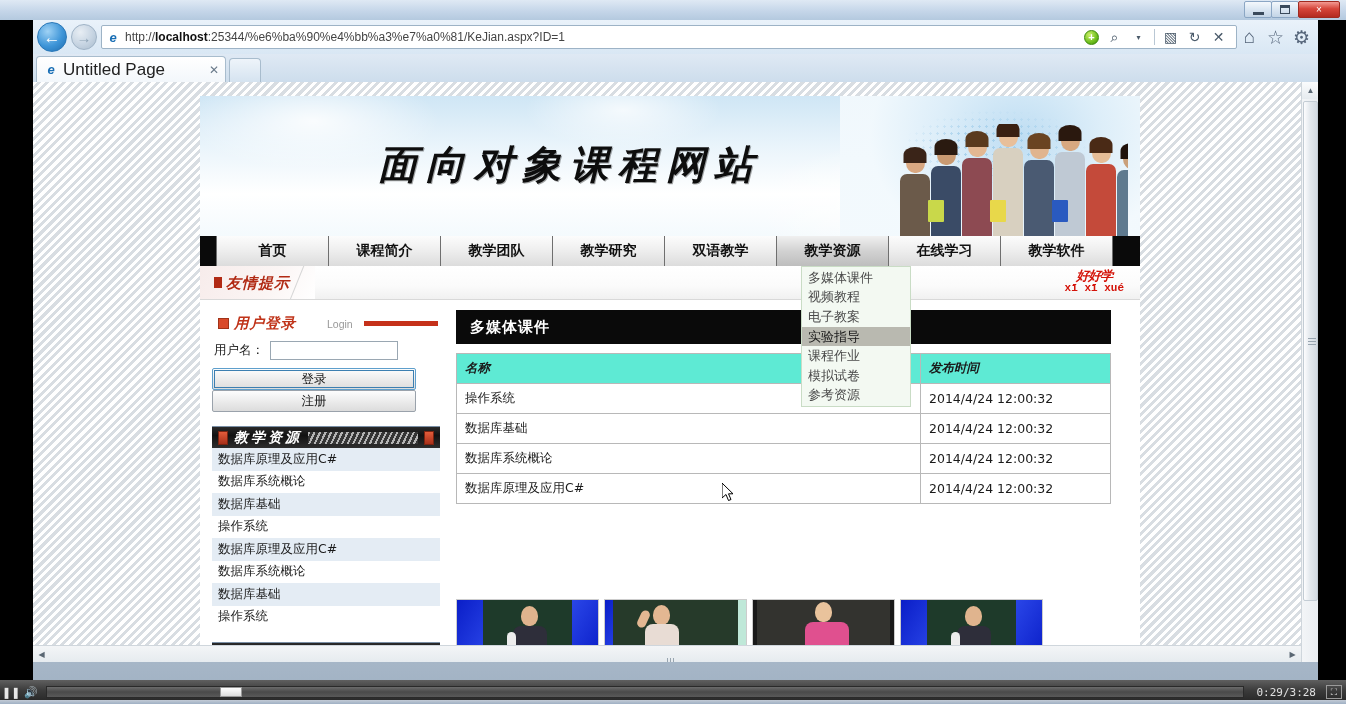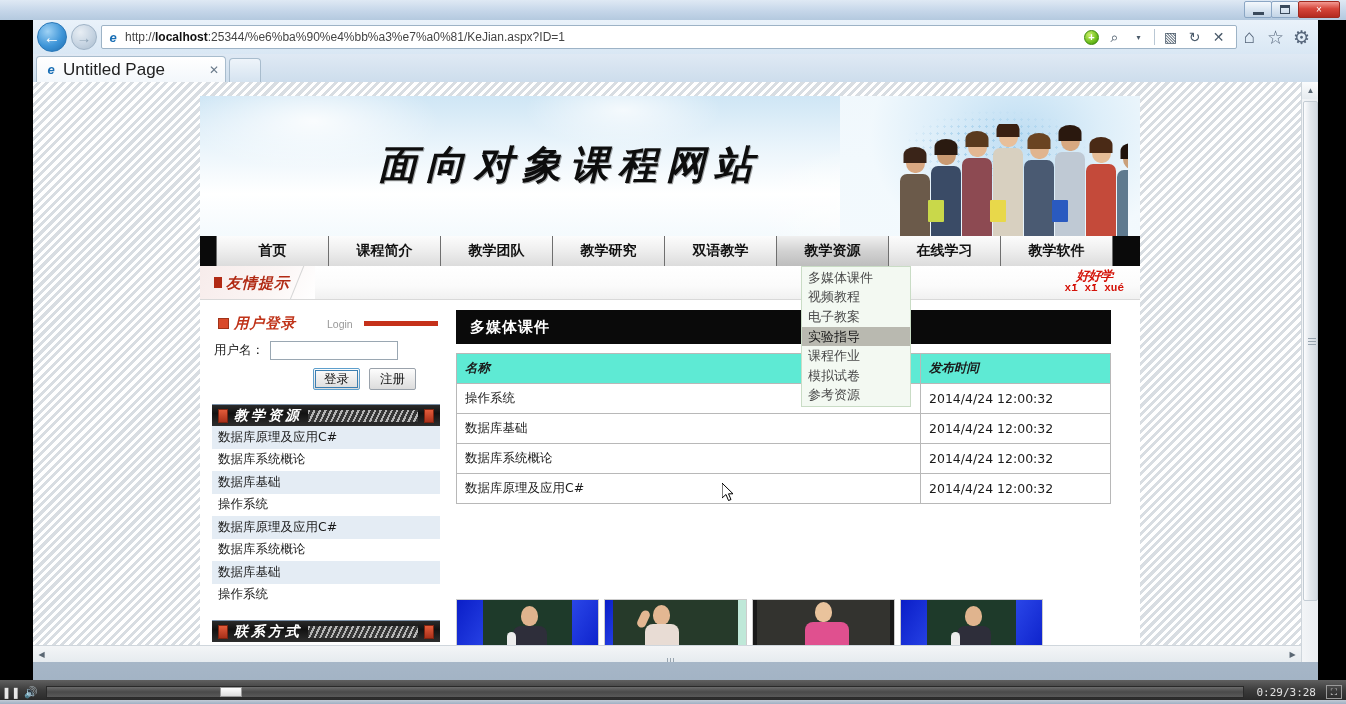--- a/index.html
+++ b/index.html
@@ -274,21 +274,21 @@
   .panel-title-en { font-size:10.5px; color:#999; margin-left:3px;padding-left:23px; }
   .panel-rule { flex:1; height:5px; background:#c5311a; margin-left:6px; margin-right:2px; }
 
   .login-row { display:flex; align-items:center; margin:5px 0 0 2px; }
   .login-label { width:56px; font-size:12.5px; color:#222;
                  font-family:"DejaVu Sans","Liberation Sans",sans-serif; }
   .login-input {
     width:128px; height:19px; border:1px solid #9aa7b2; background:#fff;
     font-size:12px; padding:0 3px; color:#222;
   }
-  .login-btns { display:flex; gap:9px; justify-content:flex-end; margin:8px 24px 0 0; }
+  .login-btns { display:flex; justify-content:flex-end; margin:8px 24px 0 0;flex-direction:column; }
   .btn {
     min-width:47px; height:22px; padding:0 6px;
     font-size:12.5px; color:#111;
     font-family:"DejaVu Sans","Liberation Sans",sans-serif;
     background: linear-gradient(180deg,#fdfdfd 0%, #ededed 48%, #dcdcdc 100%);
     border:1px solid #9aa2ab; border-radius:2px;
   }
   .btn.focused { outline:1px solid #3c7fb1; outline-offset:-3px; border-color:#5e9fcc; }
 
   

